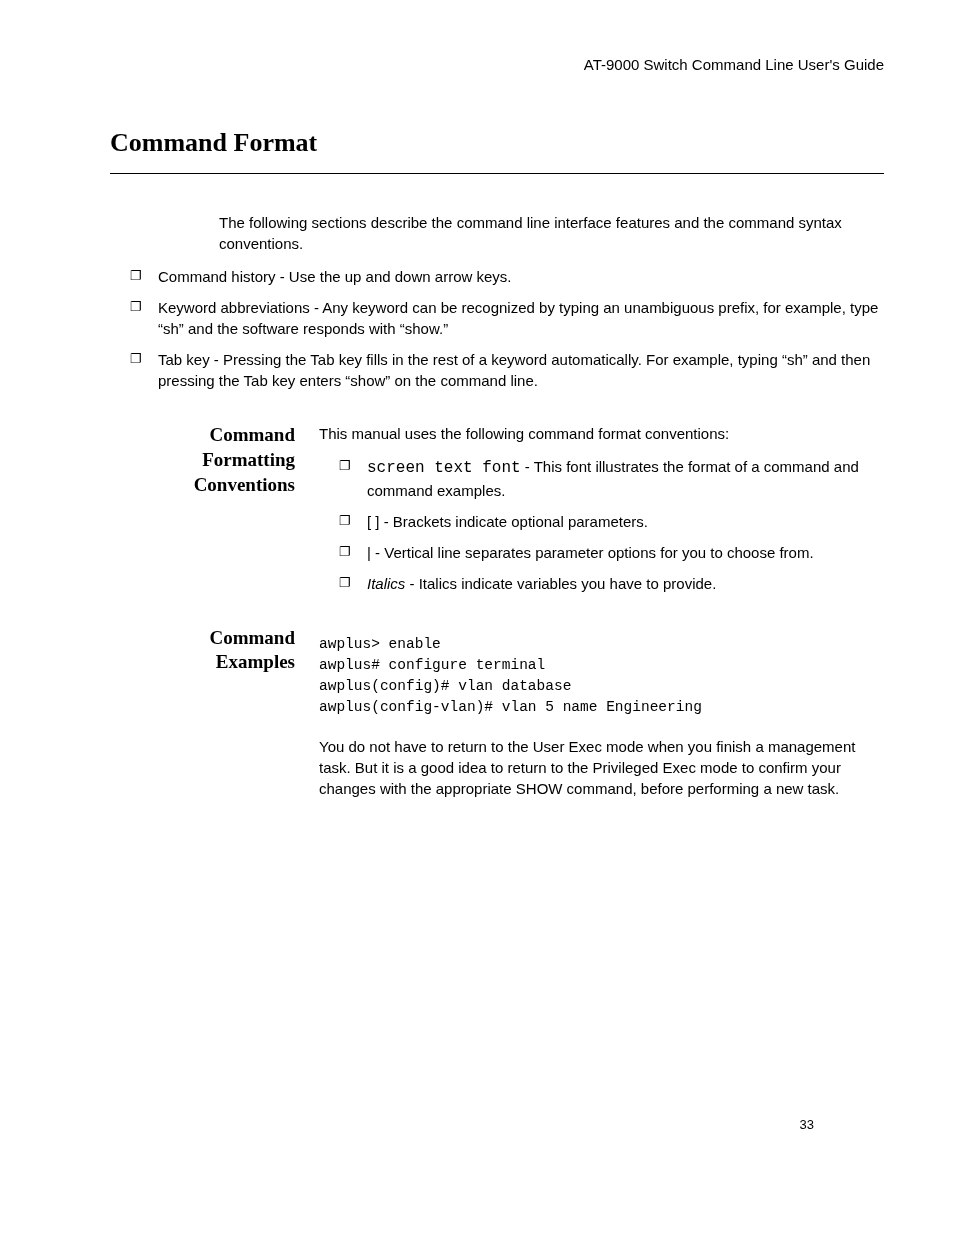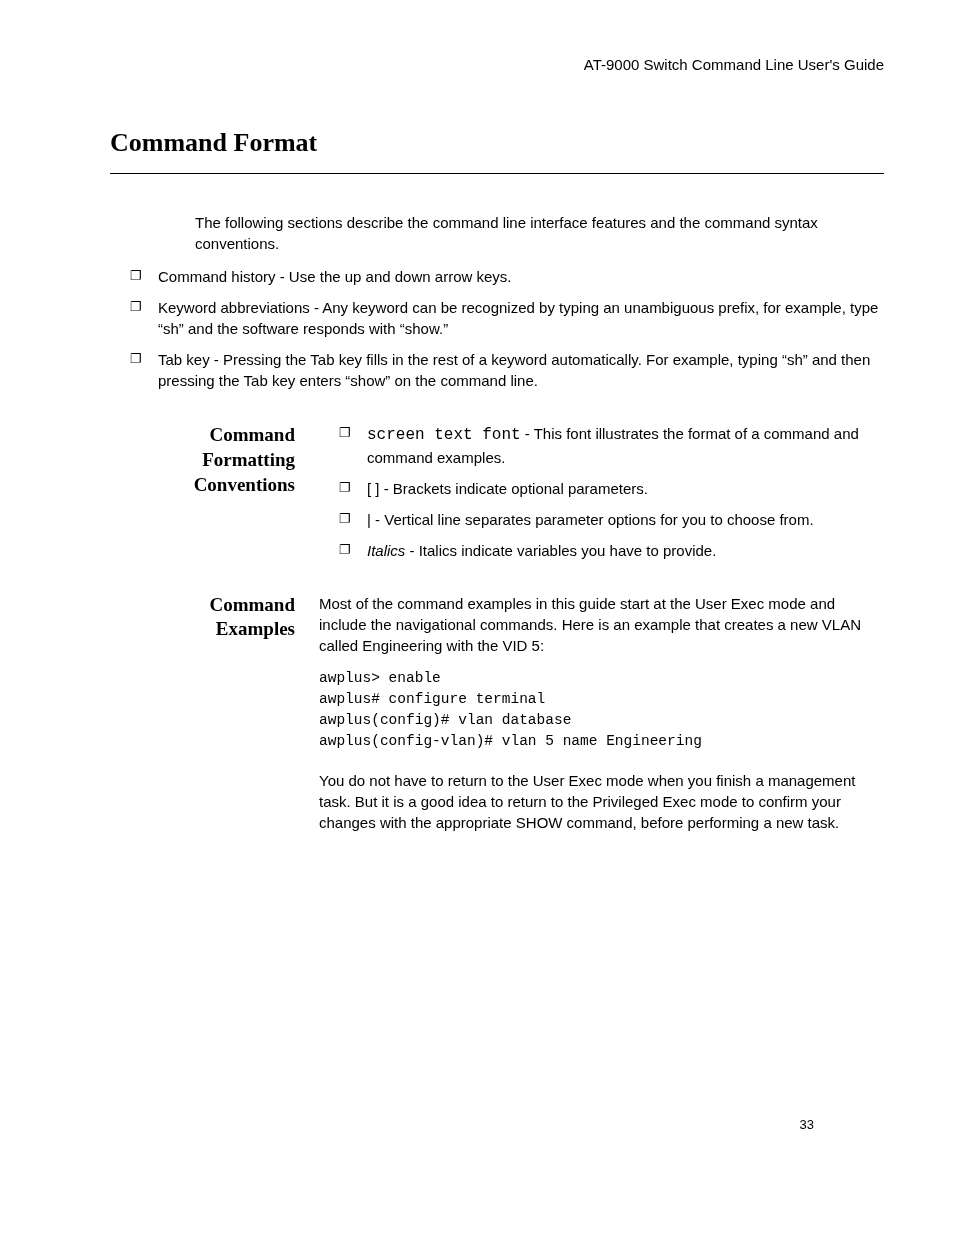--- a/index.html
+++ b/index.html
@@ -42,21 +42,21 @@
       font-weight: bold;
       line-height: 1.3;
     }
     .body-col {
       flex: 1;
     }
     .intro-para, .body-para {
       margin: 0 0 12px 0;
     }
     .indent-left {
-      margin-left: 85px;
+      margin-left: 109px;
     }
     ul.bullet-list {
       list-style: none;
       padding: 0;
       margin: 0;
     }
     ul.bullet-list > li {
       display: flex;
       margin-bottom: 10px;
     }
@@ -125,20 +125,21 @@
   </div>
 </div>
 
 <div class="content-row">
   <div class="sidehead">
     <span>Command</span><br>
     <span>Formatting</span><br>
     <span>Conventions</span>
   </div>
   <div class="body-col">
+    <p class="body-para">This manual uses the following command format conventions:</p>
     <ul class="bullet-list">
       <li>
         <span class="bullet-mark">❐</span>
         <span class="bullet-text"><span class="mono">screen text font</span><span> - This font illustrates the format of a command and command examples.</span></span>
       </li>
       <li>
         <span class="bullet-mark">❐</span>
         <span class="bullet-text">[ ] - Brackets indicate optional parameters.</span>
       </li>
       <li>
@@ -152,21 +153,20 @@
     </ul>
   </div>
 </div>
 
 <div class="content-row">
   <div class="sidehead">
     <span>Command</span><br>
     <span>Examples</span>
   </div>
   <div class="body-col">
-    <p class="body-para">Most of the command examples in this guide start at the User Exec mode and include the navigational commands. Here is an example that creates a new VLAN called Engineering with the VID 5:</p>
     <div class="code-block">awplus&gt; enable
 awplus# configure terminal
 awplus(config)# vlan database
 awplus(config-vlan)# vlan 5 name Engineering</div>
     <p class="body-para">You do not have to return to the User Exec mode when you finish a management task. But it is a good idea to return to the Privileged Exec mode to confirm your changes with the appropriate SHOW command, before performing a new task.</p>
   </div>
 </div>
 
 <div class="page-number">33</div>
 

